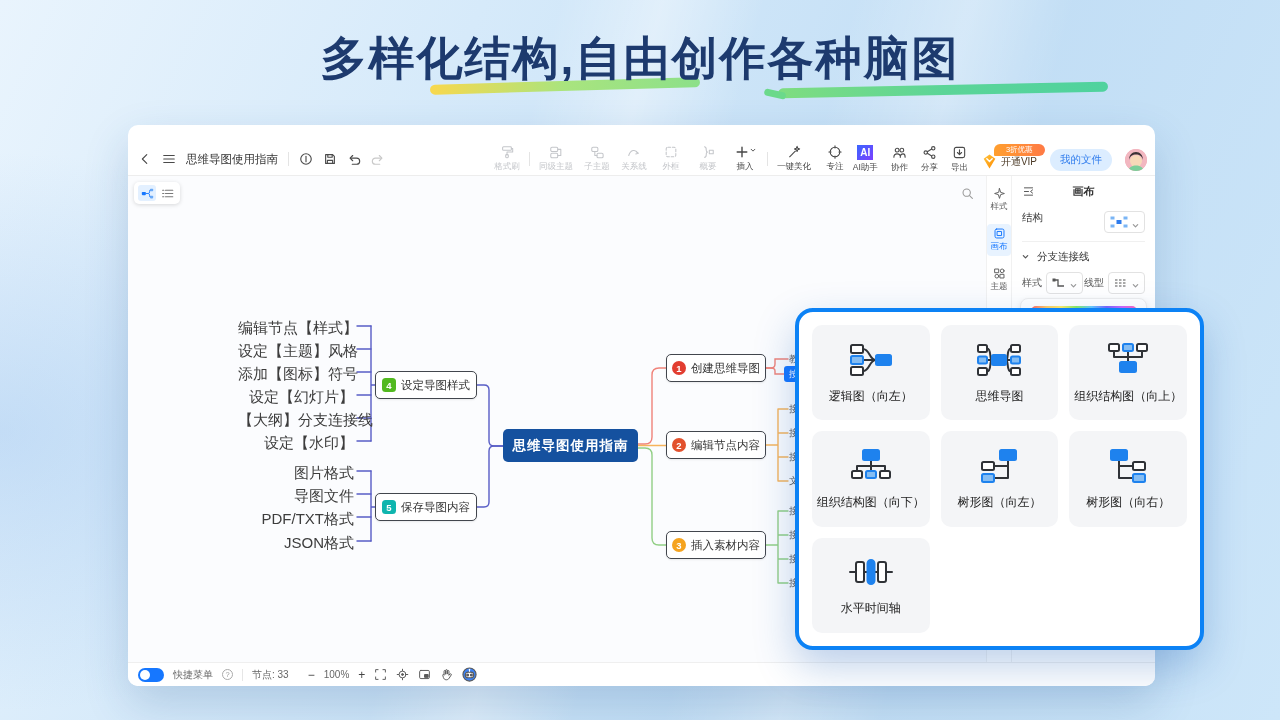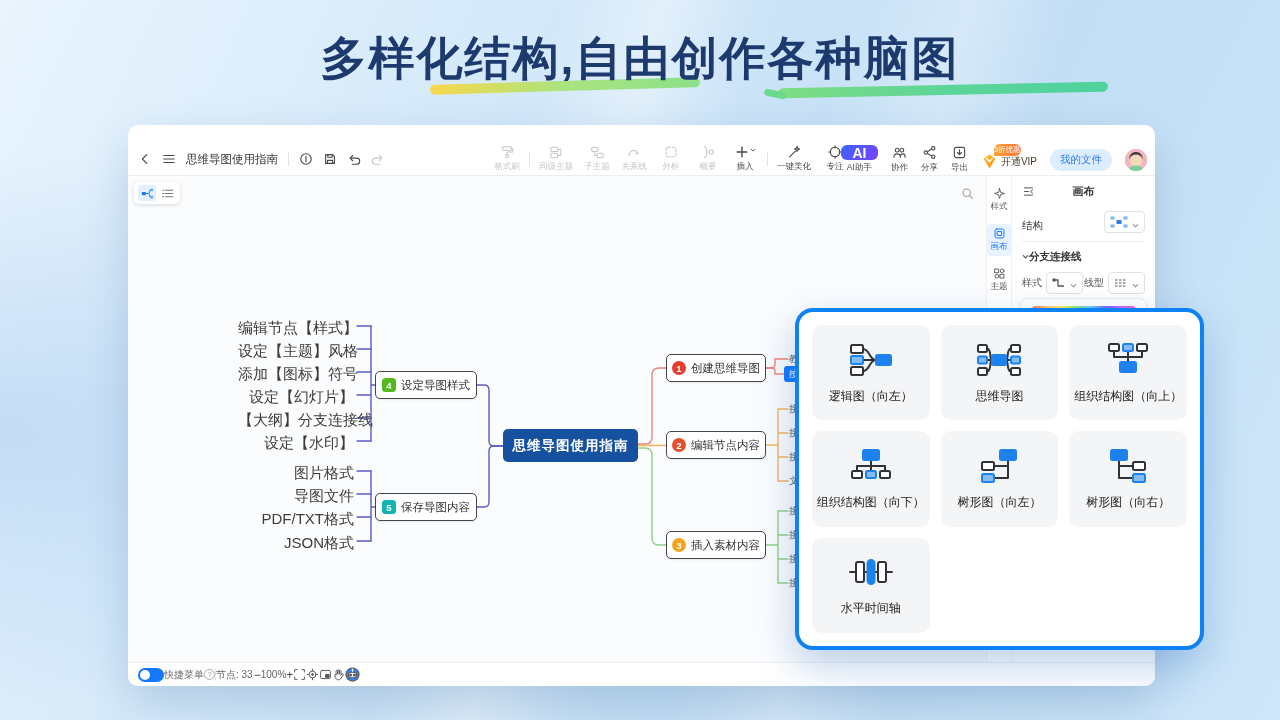--- a/index.html
+++ b/index.html
@@ -43,25 +43,25 @@
   .vdiv{width:1px;height:14px;background:#e4e4e4}
   .tb-center{position:absolute;left:364px;top:2px;display:flex;align-items:center;gap:7px}
   .tc-item{display:flex;flex-direction:column;align-items:center;min-width:30px;font-size:8.5px;color:#c4c6ca;gap:2px;padding:0 2px}
   .tc-item svg{width:14px;height:14px;stroke:#c4c6ca;fill:none;stroke-width:1.2;stroke-linecap:round;stroke-linejoin:round}
   .tc-item.on{color:#474747}
   .tc-item.on svg{stroke:#474747}
   .plusrow{display:flex;align-items:flex-start;gap:1px}
   .tb-right{position:absolute;right:8px;top:2px;display:flex;align-items:center;gap:13px}
   .tr-item{display:flex;flex-direction:column;align-items:center;font-size:8.5px;color:#4c4c4c;gap:2px}
   .tr-item svg{width:15px;height:15px;stroke:#4c4c4c;fill:none;stroke-width:1.2;stroke-linecap:round;stroke-linejoin:round}
-  .ai-badge{width:37px;height:15px;border-radius:6px;background:linear-gradient(135deg,#3a66ff,#7b3fff);
-    color:#fff;font-size:14px;font-weight:bold;display:flex;align-items:center;justify-content:center}
+  .ai-badge{width:16px;height:15px;border-radius:0;background:linear-gradient(135deg,#3a66ff,#7b3fff);
+    color:#fff;font-size:10px;font-weight:bold;display:flex;align-items:center;justify-content:center}
   .vip{position:relative;display:flex;align-items:center;gap:3px;font-size:10px;color:#4b3a26;margin-top:4px}
   .vip-badge{position:absolute;top:-9px;left:13px;background:linear-gradient(90deg,#ff9f2e,#ff7a45);
-    color:#fff;font-size:7.5px;padding:1px 0;border-radius:6px 6px 6px 1px;white-space:nowrap}
+    color:#fff;font-size:7.5px;padding:1px 12px;border-radius:6px 6px 6px 1px;white-space:nowrap}
   .myfiles{background:#dcedff;color:#2f7ced;font-size:10.5px;padding:4px 10px;border-radius:13px}
   .avatar{width:22px;height:22px;border-radius:50%;overflow:hidden;background:#f2a7b3}
 
   
   .canvas{position:absolute;left:0;top:51px;right:169px;bottom:24px;background:#fbfcfe;overflow:hidden}
   .lines{position:absolute;left:0;top:0}
   .leaf{position:absolute;width:116px;text-align:right;font-size:15px;color:#3d3d3d;left:110px;white-space:nowrap}
   .bnode{position:absolute;background:#fff;border:1.4px solid #42464d;border-radius:5px;height:28px;
     display:flex;align-items:center;justify-content:center;gap:5px;font-size:11.5px;color:#333;
     box-shadow:0 1px 2px rgba(0,0,0,.08)}
@@ -85,36 +85,36 @@
   .tabstrip{position:absolute;top:51px;right:143px;width:26px;bottom:24px;border-left:1px solid #f1f1f1;
     border-right:1px solid #f1f1f1;display:flex;flex-direction:column;align-items:center;padding-top:8px;gap:8px;background:#fff}
   .tab{display:flex;flex-direction:column;align-items:center;font-size:8.5px;color:#606060;gap:1px;width:24px;padding:3px 0;border-radius:4px}
   .tab svg{width:13px;height:13px;stroke:#606060;fill:none;stroke-width:1.2;stroke-linecap:round;stroke-linejoin:round}
   .tab.active{color:#1677ff;background:#e8f3ff}
   .tab.active svg{stroke:#1677ff}
   .panel{position:absolute;top:51px;right:0;width:143px;bottom:24px;background:#fff;font-size:10.5px;color:#333}
   .panel-head{display:flex;align-items:center;padding:8px 10px 4px}
   .panel-head svg{width:13px;height:13px;stroke:#555;fill:none;stroke-width:1.2;stroke-linecap:round}
   .panel-title{flex:1;text-align:center;font-weight:bold;font-size:11px;margin-right:13px}
-  .row-structure{display:flex;align-items:flex-end;justify-content:space-between;margin:8px 10px}
+  .row-structure{display:flex;align-items:flex-start;justify-content:space-between;margin:8px 10px}
   .dd{border:1px solid #e2e2e2;border-radius:4px;display:flex;align-items:center;gap:4px;padding:4px 5px;background:#fff}
   .chev{width:7px;height:7px;flex:none}
   .chev svg{width:7px;height:7px;stroke:#999;fill:none;stroke-width:1.4;stroke-linecap:round;stroke-linejoin:round}
   .hr{height:1px;background:#f0f0f0;margin:6px 10px}
-  .sec{display:flex;align-items:flex-start;gap:0;margin:8px 10px;font-weight:bold;font-size:10.5px;color:#333}
+  .sec{display:flex;align-items:flex-start;gap:8px;margin:8px 10px;font-weight:normal;font-size:10.5px;color:#333}
   .prow{display:flex;align-items:center;justify-content:space-between;margin:8px 10px;font-size:10px;color:#555}
   .pcell{display:flex;align-items:center;gap:4px}
   .rainbow{position:absolute;left:8px;top:122px;width:127px;height:26px;border:1px solid #eee;border-radius:8px;
     box-shadow:0 2px 6px rgba(0,0,0,.08);display:flex;align-items:center;justify-content:center;background:#fff}
   .rainbow-bar{width:106px;height:10px;border-radius:5px;
     background:linear-gradient(90deg,#f66,#fc6,#fe6,#8e6,#6cf,#76f,#c6f,#f6b)}
 
   
   .statusbar{position:absolute;left:0;right:0;bottom:0;height:24px;border-top:1px solid #efefef;background:#fff;
-    display:flex;align-items:center;padding:0 10px;font-size:10px;color:#666}
+    display:flex;align-items:center;gap:9px;padding:0 10px;font-size:10px;color:#666}
   .toggle{width:26px;height:14px;border-radius:7px;background:#1677ff;position:relative;flex:none}
   .toggle::after{content:"";position:absolute;left:2px;top:2px;width:10px;height:10px;border-radius:50%;background:#fff}
   .qmark{width:11px;height:11px;border:1px solid #aaa;border-radius:50%;font-size:7.5px;display:flex;
     align-items:center;justify-content:center;color:#999;flex:none}
   .sdiv{width:1px;height:12px;background:#e6e6e6}
   .sbtn{font-size:12px;color:#444;line-height:1}
   .sico svg{width:13px;height:13px;stroke:#5a5a5a;fill:none;stroke-width:1.2;stroke-linecap:round;stroke-linejoin:round;display:block}
 
   
   .popup{position:absolute;left:795px;top:308px;width:409px;height:342px;background:#fff;border:4px solid #0c82f5;

